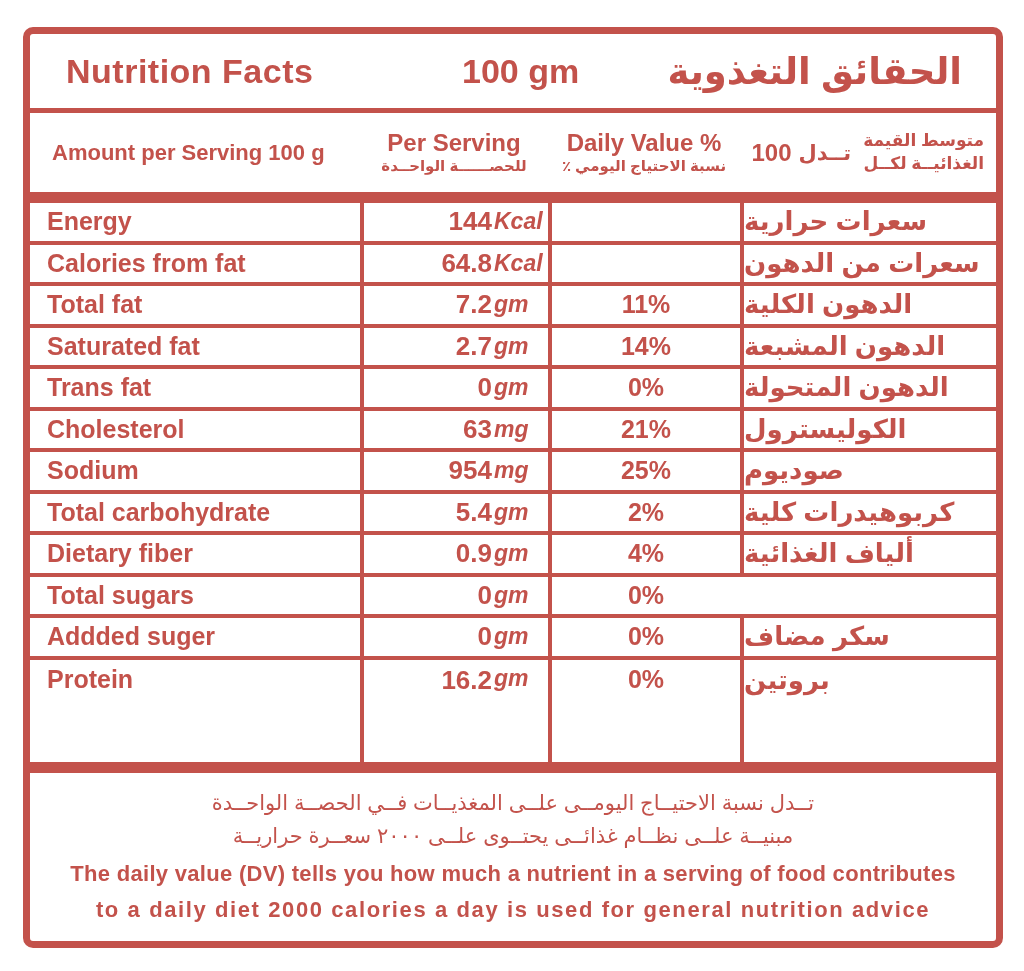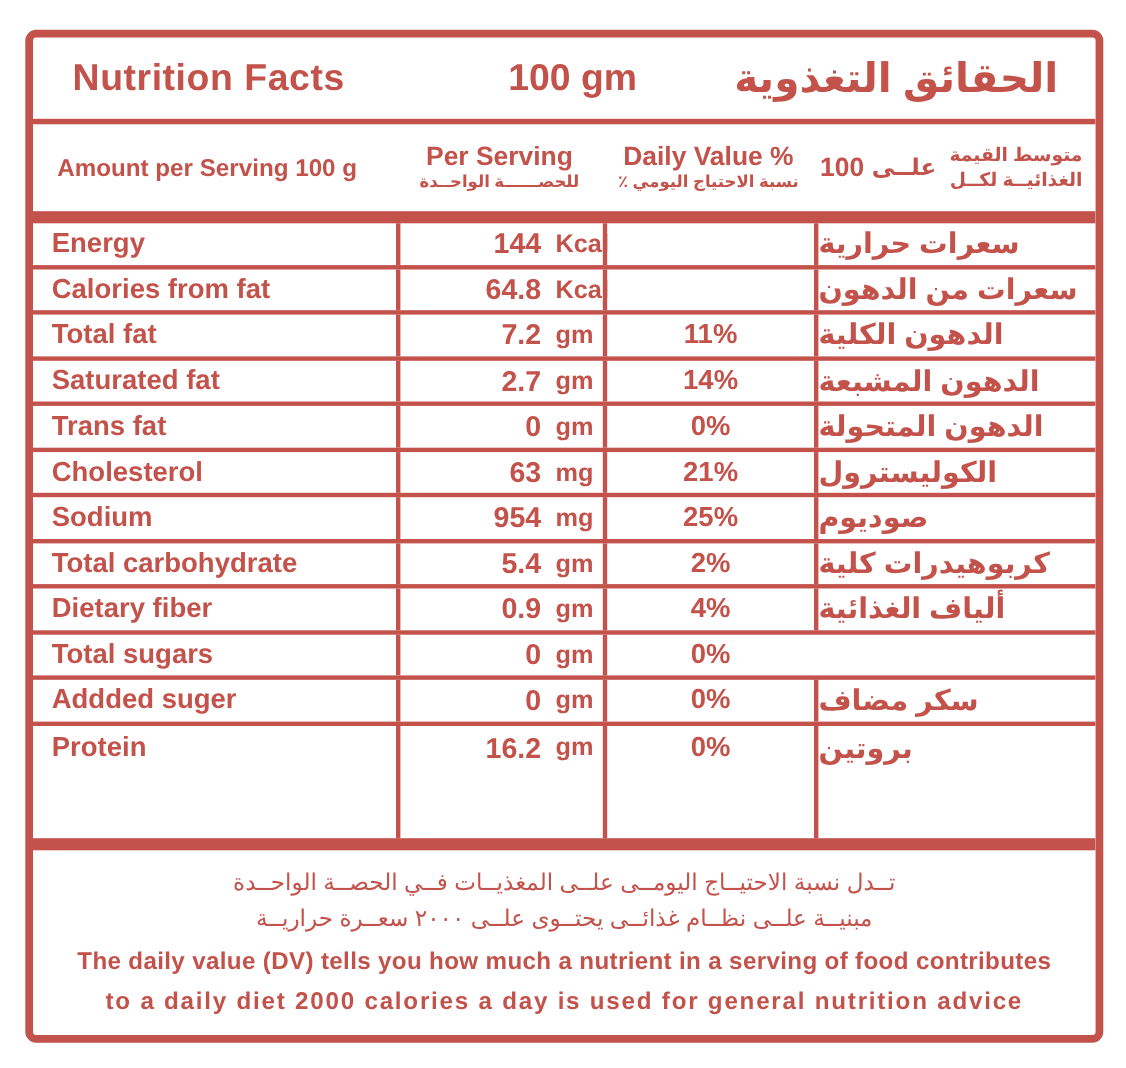--- a/index.html
+++ b/index.html
@@ -38,21 +38,21 @@
   
   .table{flex:none;display:flex;flex-direction:column;height:559px;}
   .trow{display:grid;grid-template-columns:330px 188px 192px 1fr;height:41.5px;
         border-bottom:4px solid var(--red);flex:none;}
   .trow.tall{flex:1;border-bottom:none;}
   .c{display:flex;align-items:center;min-width:0;}
   .c + .c{border-left:4px solid var(--red);}
   .trow.tall .c{align-items:flex-start;padding-top:5px;}
   .name-en{font-size:25px;font-weight:700;padding-left:17px;white-space:nowrap;}
   .val .num{flex:0 0 128px;text-align:right;font-size:26px;font-weight:700;}
-  .val .unit{margin-left:13px;font-size:23px;font-weight:700;}
+  .val .unit{margin-left:2px;font-size:23px;font-weight:700;font-style:italic;}
   .daily{justify-content:center;font-size:25px;font-weight:700;}
   .name-ar{justify-content:flex-end;direction:rtl;font-size:26px;font-weight:700;white-space:nowrap;}
   
   .footer{flex:1;display:flex;flex-direction:column;align-items:center;justify-content:center;
           padding:6px 20px 10px 20px;text-align:center;}
   .foot-ar{font-size:21px;font-weight:400;direction:rtl;line-height:1.55;white-space:nowrap;}
   .foot-en1{font-size:22px;font-weight:700;letter-spacing:.3px;margin-top:8px;white-space:nowrap;}
   .foot-en2{font-size:22px;font-weight:700;letter-spacing:1.6px;margin-top:10px;white-space:nowrap;}
 </style>
 </head>
@@ -77,21 +77,21 @@
     <div class="sub-col">
       <span class="sub-en">Daily Value %</span>
       <span class="sub-ar-row">
         <span>٪</span>
         <span>نسبة الاحتياج اليومي</span>
       </span>
     </div>
     <div class="sub-right">
       <span class="amt-100">
         <span class="n">100</span>
-        <span class="u">علــى</span>
+        <span class="u">تــدل</span>
       </span>
       <span class="avg-col">
         <span>متوسط القيمة</span>
         <span>الغذائيــة لكــل</span>
       </span>
     </div>
   </div>
 
   <div class="divider-thick"></div>
 

